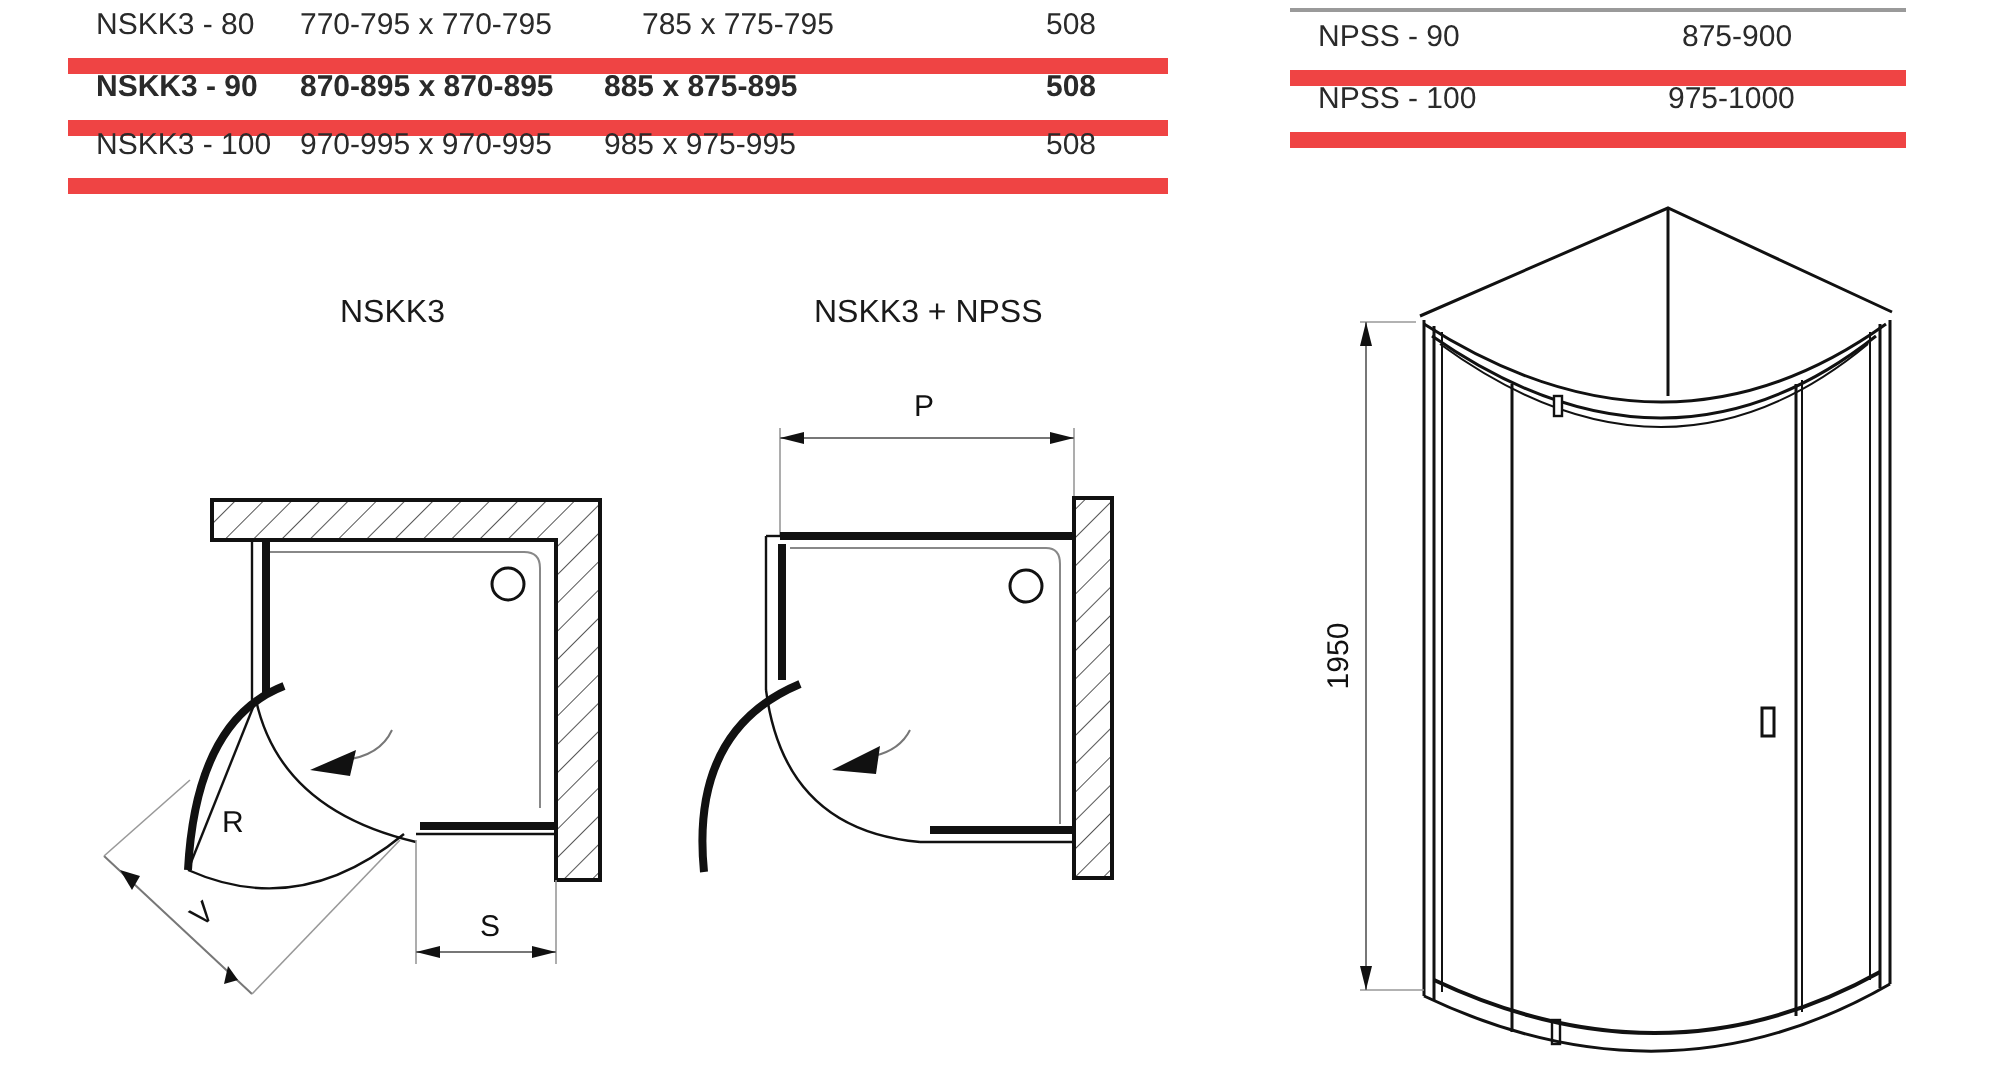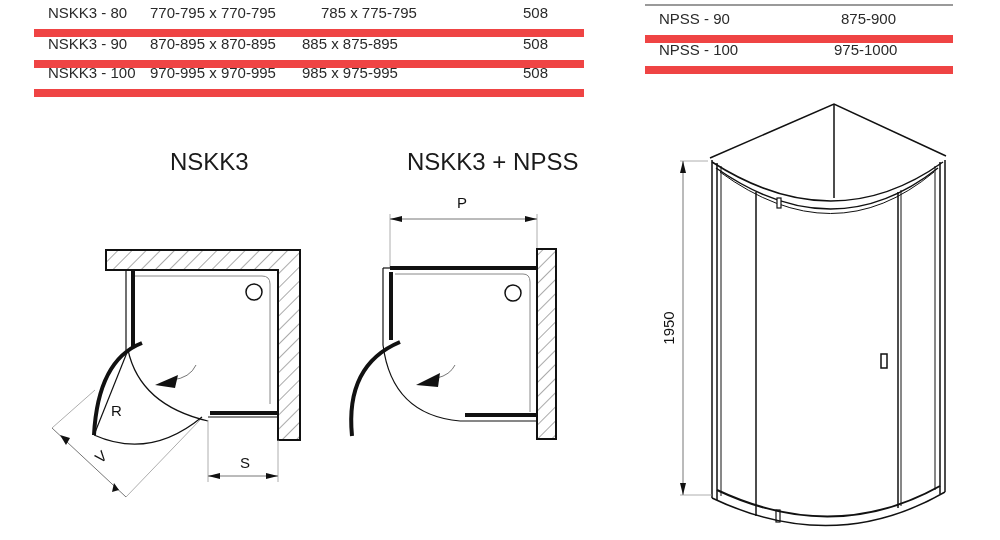--- a/index.html
+++ b/index.html
@@ -2,35 +2,35 @@
 <html><head>
 <meta charset="utf-8">
 <style>
   html, body { margin: 0; padding: 0; background: #ffffff; }
   body { width: 1000px; height: 540px; position: relative; overflow: hidden;
          font-family: "Liberation Sans", "DejaVu Sans", sans-serif; color: #222; }
   .tbl { position: absolute; font-size: 15px; color: #2a2a2a; }
   .tbl .row { position: absolute; left: 0; height: 29px; border-bottom: 8px solid #ef4444; }
   .tbl .cell { position: absolute; top: 4px; white-space: nowrap; }
   .tbl .topline { position: absolute; left: 0; height: 0; border-top: 2px solid #9a9a9a; }
-  .fig-title { position: absolute; font-size: 24px; color: #1a1a1a; white-space: nowrap; }
+  .fig-title { position: absolute; font-size: 16px; color: #1a1a1a; white-space: nowrap; }
   svg { position: absolute; overflow: visible; }
   .lbl { font-family: "Liberation Sans", sans-serif; fill: #111; }
 </style>
 </head>
 <body>
 
 <div class="tbl" style="left:34px; top:0;">
   <div class="row" style="top:0; width:550px;">
     <span class="cell" style="left:14px;">NSKK3 - 80</span>
     <span class="cell" style="left:116px;">770-795 x 770-795</span>
     <span class="cell" style="left:268px;margin-left:19px;">785 x 775-795</span>
     <span class="cell" style="left:489px;">508</span>
   </div>
-  <div class="row" style="top:31px; width:550px;">
+  <div class="row" style="top:31px; width:550px;font-weight:bold;">
     <span class="cell" style="left:14px;">NSKK3 - 90</span>
     <span class="cell" style="left:116px;text-align:center;">870-895 x 870-895</span>
     <span class="cell" style="left:268px;">885 x 875-895</span>
     <span class="cell" style="left:489px;">508</span>
   </div>
   <div class="row" style="top:60px; width:550px;">
     <span class="cell" style="left:14px;">NSKK3 - 100</span>
     <span class="cell" style="left:116px;">970-995 x 970-995</span>
     <span class="cell" style="left:268px;">985 x 975-995</span>
     <span class="cell" style="left:489px;">508</span>

